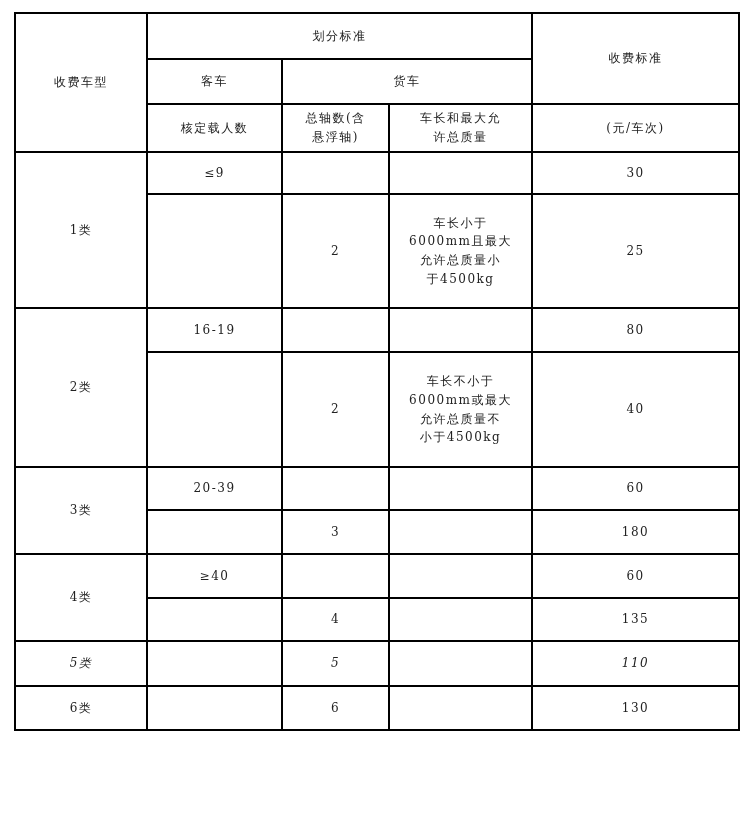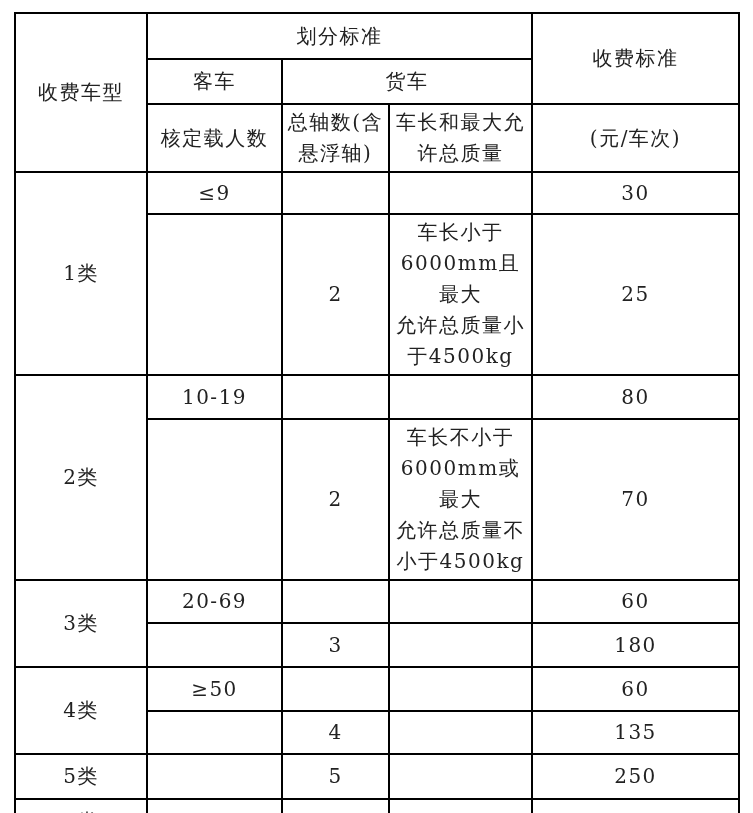--- a/index.html
+++ b/index.html
@@ -17,41 +17,41 @@
   }
   table.fee-table {
     border-collapse: collapse;
     table-layout: fixed;
     width: 724px;
   }
   table.fee-table td {
     border: 2px solid #000000;
     text-align: center;
     vertical-align: middle;
-    font-size: 20px;
+    font-size: 12px;
     color: #222222;
     letter-spacing: 1.5px;
     padding: 2px 4px;
     white-space: pre-line;
     line-height: 1.55;
     overflow: hidden;
   }
   
   tr.h1  { height: 46px; }
   tr.h2  { height: 45px; }
-  tr.h3  { height: 62px; }
+  tr.h3  { height: 48px; }
   tr.r1a { height: 42px; }
   tr.r1b { height: 114px; }
   tr.r2a { height: 44px; }
   tr.r2b { height: 115px; }
   tr.r3a { height: 43px; }
   tr.r3b { height: 44px; }
   tr.r4a { height: 44px; }
   tr.r4b { height: 43px; }
-  tr.r5  { height: 45px; }
+  tr.r5  { height: 45px; font-style: italic; }
   tr.r6  { height: 44px; }
   td.num { letter-spacing: 0.5px; }
 </style>
 </head>
 <body>
 
 <div class="table-wrap">
   <table class="fee-table">
     <colgroup>
       <col style="width:132px">
@@ -92,69 +92,69 @@
       <td class="num">2</td>
       <td>车长小于
 6000mm且最大
 允许总质量小
 于4500kg</td>
       <td class="num">25</td>
     </tr>
 
     <tr class="r2a">
       <td rowspan="2">2类</td>
-      <td class="num">10-19</td>
+      <td class="num">16-19</td>
       <td class="num"></td>
       <td></td>
       <td class="num">80</td>
     </tr>
     <tr class="r2b">
       <td class="num"></td>
       <td class="num">2</td>
       <td>车长不小于
 6000mm或最大
 允许总质量不
 小于4500kg</td>
-      <td class="num">70</td>
+      <td class="num">40</td>
     </tr>
 
     <tr class="r3a">
       <td rowspan="2">3类</td>
-      <td class="num">20-69</td>
+      <td class="num">20-39</td>
       <td class="num"></td>
       <td></td>
       <td class="num">60</td>
     </tr>
     <tr class="r3b">
       <td class="num"></td>
       <td class="num">3</td>
       <td></td>
       <td class="num">180</td>
     </tr>
 
     <tr class="r4a">
       <td rowspan="2">4类</td>
-      <td class="num">≥50</td>
+      <td class="num">≥40</td>
       <td class="num"></td>
       <td></td>
       <td class="num">60</td>
     </tr>
     <tr class="r4b">
       <td class="num"></td>
       <td class="num">4</td>
       <td></td>
       <td class="num">135</td>
     </tr>
 
     <tr class="r5">
       <td>5类</td>
       <td class="num"></td>
       <td class="num">5</td>
       <td></td>
-      <td class="num">250</td>
+      <td class="num">110</td>
     </tr>
 
     <tr class="r6">
       <td>6类</td>
       <td class="num"></td>
       <td class="num">6</td>
       <td></td>
       <td class="num">130</td>
     </tr>
   </tbody>

